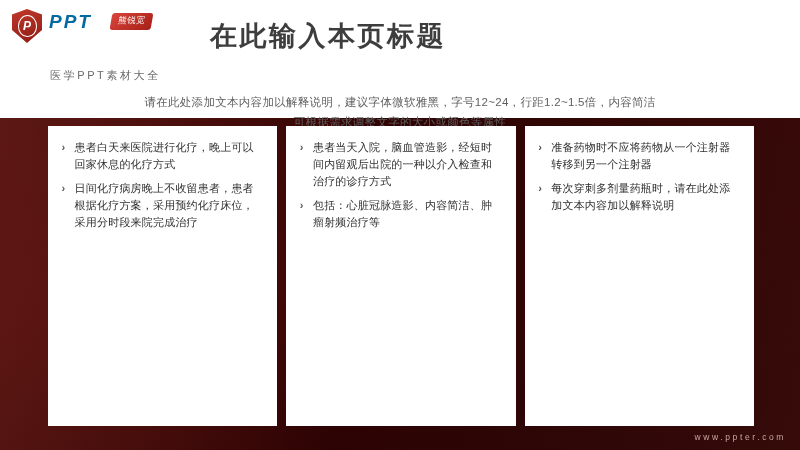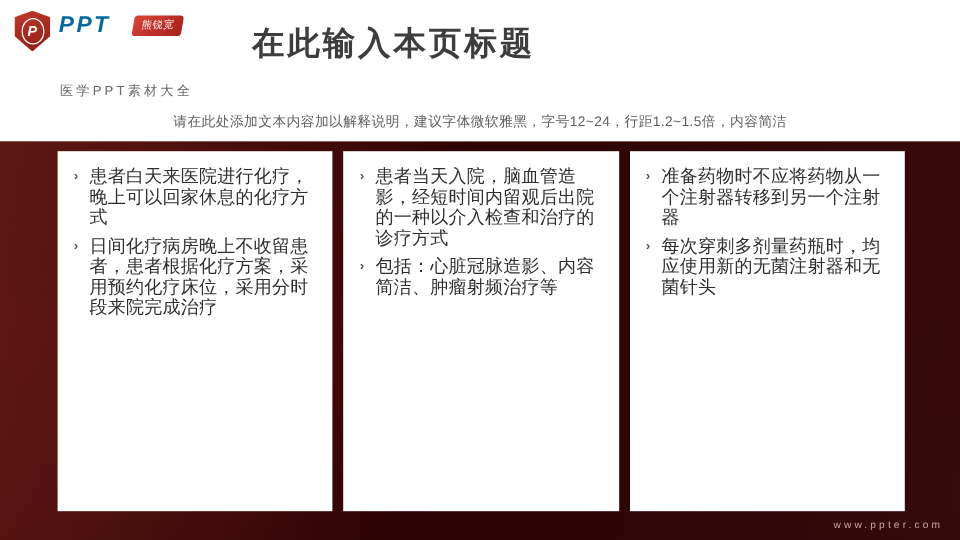--- a/index.html
+++ b/index.html
@@ -118,21 +118,21 @@
   .panel{
     background:#ffffff; flex:1; padding:14px 14px 10px 12px;
   }
   .bullet{
     display:flex; gap:8px; margin-bottom:7px;
   }
   .bullet .chev{
     flex:0 0 auto; color:#555; font-size:11px; line-height:17px; font-weight:bold;
   }
   .bullet .btext{
-    font-size:15px; line-height:17px; color:#2f2f2f; letter-spacing:.2px;
+    font-size:11px; line-height:17px; color:#2f2f2f; letter-spacing:.2px;
   }
 
   
   .footer{
     position:absolute; right:14px; bottom:8px;
     font-size:8.5px; color:#caa79f; letter-spacing:2.6px;
   }
 </style>
 </head>
 <body>
@@ -144,20 +144,21 @@
     <div class="inner">P</div>
   </div>
   <div class="ppt">PPT</div>
   <div class="badge">熊锐宽</div>
   <div class="tagline">医学PPT素材大全</div>
 </div>
 
 <div class="page-title">在此输入本页标题</div>
 <div class="subtitle">
   <div>请在此处添加文本内容加以解释说明，建议字体微软雅黑，字号12~24，行距1.2~1.5倍，内容简洁</div>
+  <div>可根据需求调整文字的大小或颜色等属性</div>
 </div>
 
 <div class="cards">
 
   <div class="card">
     <div class="photo">
       <div class="ph1">
         <div class="scope-body"></div>
           <div class="scope-arm"></div>
           <div class="scope-turret"></div>
@@ -225,20 +226,20 @@
       <div class="tint"></div>
       <div class="label">日间化疗</div>
     </div>
     <div class="panel">
       <div class="bullet">
         <span class="chev">›</span>
         <span class="btext">准备药物时不应将药物从一个注射器转移到另一个注射器</span>
       </div>
       <div class="bullet">
         <span class="chev">›</span>
-        <span class="btext">每次穿刺多剂量药瓶时，均应使用新的无菌注射器和无菌针头</span>
+        <span class="btext">每次穿刺多剂量药瓶时，请在此处添加文本内容加以解释说明</span>
       </div>
     </div>
   </div>
 
 </div>
 
 <div class="footer">www.ppter.com</div>
 
 </body></html>

